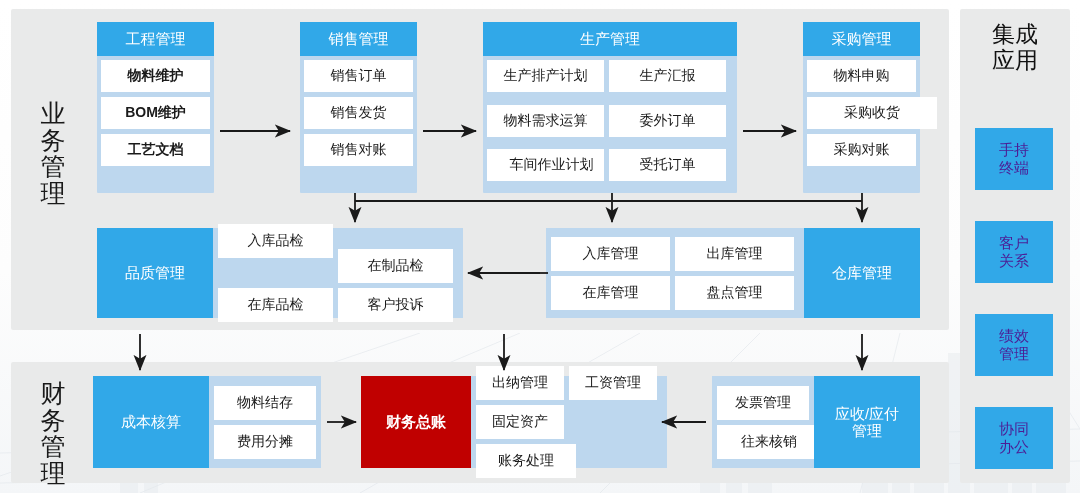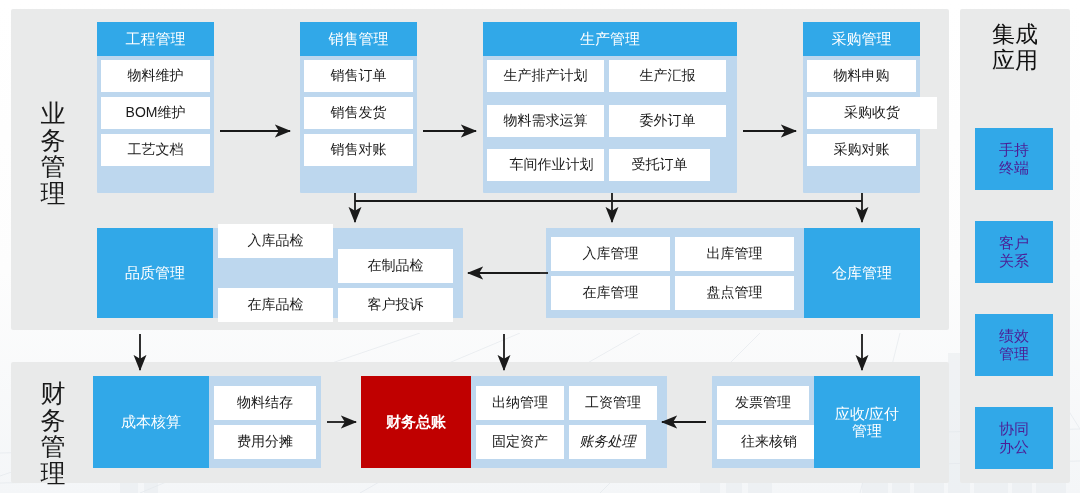--- a/index.html
+++ b/index.html
@@ -128,21 +128,21 @@
     </div>
   <div class="section-label" id="label-finance">
       <div style="line-height: 1.06;">财</div>
       <div style="line-height: 1.06;">务</div>
       <div style="line-height: 1.06;">管</div>
       <div style="line-height: 1.06;">理</div>
     </div>
 
   <div class="group" style="left:97px;top:22px;width:117px;height:171px;">
     <div class="ghead">工程管理</div>
-    <div class="gbody" style="height:163px;flex-direction:column;">
+    <div class="gbody" style="height:163px;flex-direction:column;font-weight:bold;">
       <div class="cell" style="width:109px;">物料维护</div>
       <div class="cell" style="width:109px;">BOM维护</div>
       <div class="cell" style="width:109px;">工艺文档</div>
     </div>
   </div>
 
   <div class="group" style="left:300px;top:22px;width:117px;height:171px;">
     <div class="ghead">销售管理</div>
     <div class="gbody" style="height:137px;flex-direction:column;">
       <div class="cell" style="width:109px;">销售订单</div>
@@ -152,21 +152,21 @@
   </div>
 
   <div class="group" style="left:483px;top:22px;width:254px;height:171px;">
     <div class="ghead">生产管理</div>
     <div class="gbody" style="height:137px;width:254px;">
       <div class="cell" style="width:117px;">生产排产计划</div>
       <div class="cell" style="width:117px;">生产汇报</div>
       <div class="cell" style="width:117px;">物料需求运算</div>
       <div class="cell" style="width:117px;">委外订单</div>
       <div class="cell" style="width:117px;padding-left:12px;">车间作业计划</div>
-      <div class="cell" style="width:101px;">受托订单</div>
+      <div class="cell" style="width:117px;">受托订单</div>
     </div>
   </div>
 
   <div class="group" style="left:803px;top:22px;width:117px;height:171px;">
     <div class="ghead">采购管理</div>
     <div class="gbody" style="height:137px;flex-direction:column;">
       <div class="cell" style="width:109px;">物料申购</div>
       <div class="cell" style="width:130px;">采购收货</div>
       <div class="cell" style="width:109px;">采购对账</div>
     </div>
@@ -199,21 +199,21 @@
       <div class="cell" style="width:102px;height:34px;">费用分摊</div>
     </div>
   </div>
 
   <div class="group-side" style="left:361px;top:376px;width:306px;height:92px;">
     <div class="sidelabel red" style="width:110px;">财务总账</div>
     <div class="grid2" style="width:196px;">
       <div class="cell" style="width:88px;height:34px;">出纳管理</div>
       <div class="cell" style="width:88px;height:34px;">工资管理</div>
       <div class="cell" style="width:88px;height:34px;">固定资产</div>
-      <div class="cell" style="width:77px;height:34px;font-style:italic;">账务处理</div>
+      <div class="cell" style="width:100px;height:34px;">账务处理</div>
     </div>
   </div>
 
   <div class="group-side" style="left:712px;top:376px;width:208px;height:92px;">
     <div class="grid1" style="width:102px;">
       <div class="cell" style="width:92px;height:34px;">发票管理</div>
       <div class="cell" style="width:104px;height:34px;">往来核销</div>
     </div>
     <div class="sidelabel" style="width:106px;">应收/应付<br>管理</div>
   </div>

